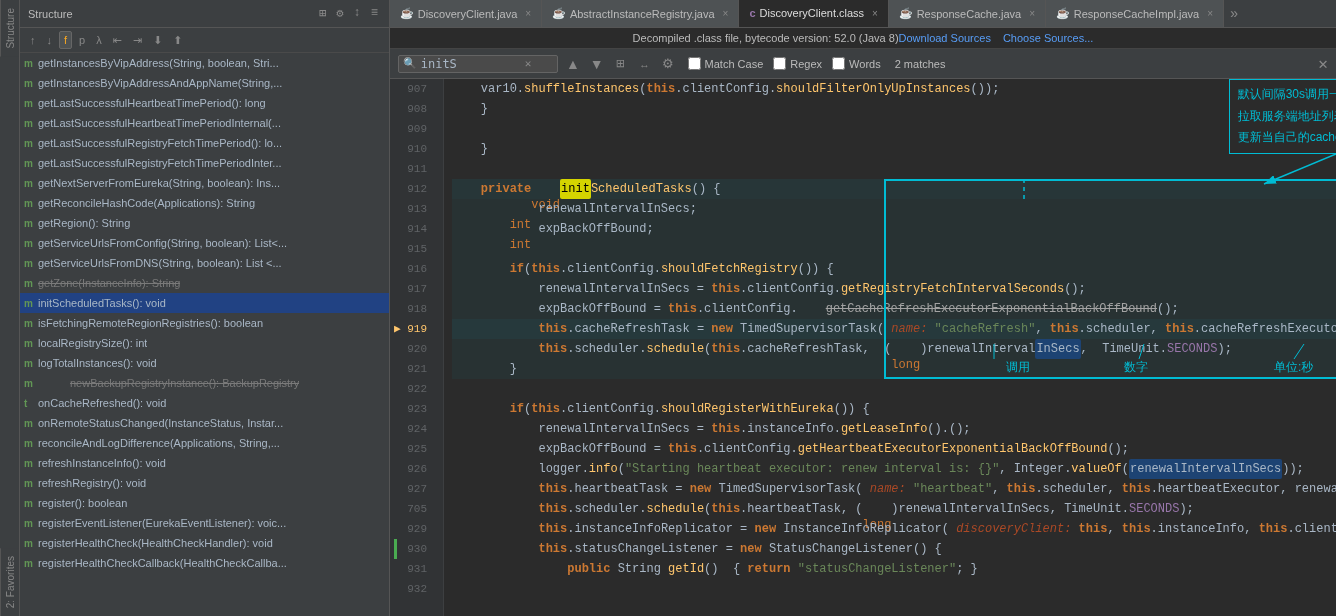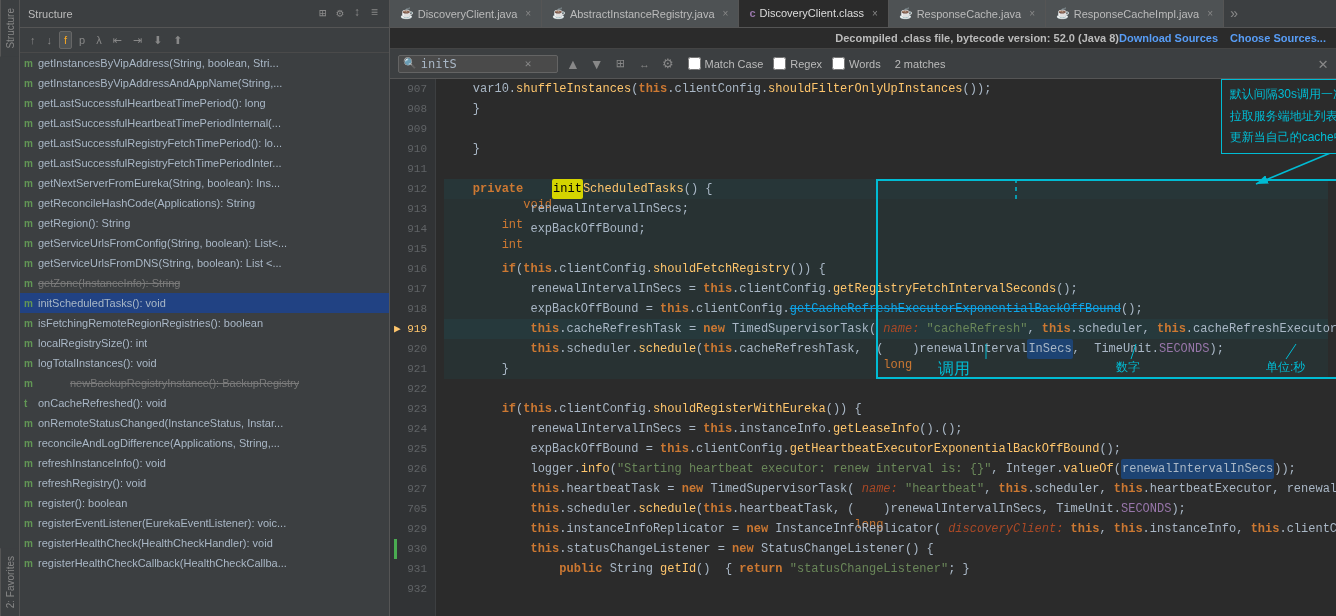--- a/index.html
+++ b/index.html
@@ -35,21 +35,21 @@
     .editor-area { flex: 1; display: flex; flex-direction: column; background: #2b2b2b; overflow: hidden; }
 
     
     .tab-bar { display: flex; align-items: center; background: #3c3f41; border-bottom: 1px solid #555; height: 28px; overflow: hidden; }
     .tab { display: flex; align-items: center; padding: 0 10px; height: 28px; background: #4e5254; border-right: 1px solid #555; cursor: pointer; font-size: 11px; color: #bbb; gap: 4px; font-family: Arial; white-space: nowrap; }
     .tab.active { background: #2b2b2b; color: #ddd; border-bottom: 1px solid #2b2b2b; }
     .tab-close { color: #888; font-size: 10px; margin-left: 4px; }
     .tab-overflow { color: #888; padding: 0 6px; font-size: 14px; cursor: pointer; }
 
     
-    .info-bar { background: #2b2b2b; padding: 4px 10px; border-bottom: 1px solid #444; font-size: 11px; color: #888; font-family: Arial; display: flex; align-items: center; justify-content: flex-end; font-weight: bold; }
+    .info-bar { background: #2b2b2b; padding: 4px 10px; border-bottom: 1px solid #444; font-size: 11px; color: #888; font-family: Arial; display: flex; align-items: center; justify-content: center; }
     .info-bar-left { color: #bbb; }
     .info-bar-right { display: flex; gap: 12px; }
     .download-link { color: #589df6; text-decoration: none; cursor: pointer; }
 
     
     .nav-bar { display: flex; align-items: center; padding: 3px 8px; background: #3c3f41; border-bottom: 1px solid #555; gap: 8px; height: 28px; }
     .nav-btn { background: #4c5052; border: 1px solid #5a5d5f; color: #bbb; padding: 2px 10px; font-size: 11px; cursor: pointer; border-radius: 2px; font-family: Arial; }
     .nav-btn.highlighted { background: #4c5052; border-color: #5a5d5f; }
 
     
@@ -63,21 +63,21 @@
     .search-option input[type=checkbox] { cursor: pointer; }
     .match-count { color: #bbb; font-size: 11px; margin-left: 8px; font-family: Arial; white-space: nowrap; }
     .search-close { color: #888; cursor: pointer; font-size: 16px; margin-left: auto; }
 
     
     .code-editor { flex: 1; display: flex; overflow: auto; background: #2b2b2b; position: relative; }
     .code-editor::-webkit-scrollbar { width: 10px; height: 10px; }
     .code-editor::-webkit-scrollbar-track { background: #3c3f41; }
     .code-editor::-webkit-scrollbar-thumb { background: #555; }
 
-    .line-numbers { min-width: 42px; background: #313335; color: #606366; font-size: 12px; line-height: 20px; padding: 0 8px 0 4px; text-align: right; user-select: none; border-right: 1px solid #3d3f41; flex-shrink: 0; }
+    .line-numbers { min-width: 42px; background: #313335; color: #606366; font-size: 12px; line-height: 20px; padding: 0 16px 0 4px; text-align: right; user-select: none; border-right: 1px solid #3d3f41; flex-shrink: 0; }
     .line-number { height: 20px; display: flex; align-items: center; justify-content: flex-end; font-size: 11px; }
 
     .code-content { flex: 1; padding: 0 8px; min-width: 900px; }
     .code-line { height: 20px; line-height: 20px; white-space: pre; display: flex; align-items: center; font-size: 12px; }
 
     
     .kw { color: #cc7832; font-weight: bold; } 
     .kw2 { color: #cc7832; margin-top: 31px; } 
     .tp { color: #a9b7c6; } 
     .str { color: #6a8759; } 
@@ -357,21 +357,21 @@
 
         <div class="code-line" style="background: rgba(0,188,212,0.05);">
           <span class="plain">        </span><span class="kw">if</span><span class="plain">(</span><span class="kw">this</span><span class="plain">.clientConfig.</span><span class="fn">shouldFetchRegistry</span><span class="plain">()) {</span>
         </div>
 
         <div class="code-line" style="background: rgba(0,188,212,0.05);">
           <span class="plain">            renewalIntervalInSecs = </span><span class="kw">this</span><span class="plain">.clientConfig.</span><span class="fn">getRegistryFetchIntervalSeconds</span><span class="plain">();</span>
         </div>
 
         <div class="code-line" style="background: rgba(0,188,212,0.05);">
-          <span class="plain">            expBackOffBound = </span><span class="kw">this</span><span class="plain">.clientConfig.</span><span class="fn" style="text-decoration: line-through; color: #0ea5e9;">getCacheRefreshExecutorExponentialBackOffBound</span><span class="plain">();</span>
+          <span class="plain">            expBackOffBound = </span><span class="kw">this</span><span class="plain">.clientConfig.</span><span class="fn" style="text-decoration: line-through; color: #a3a3a3; margin-left: 28px;">getCacheRefreshExecutorExponentialBackOffBound</span><span class="plain">();</span>
         </div>
 
         <div class="code-line" style="background: rgba(0,188,212,0.1);">
           <span class="plain">            </span><span class="kw">this</span><span class="plain">.cacheRefreshTask = </span><span class="kw">new</span><span class="plain"> </span><span class="tp">TimedSupervisorTask</span><span class="plain">( </span><span class="param-name">name:</span><span class="plain"> </span><span class="str">"cacheRefresh"</span><span class="plain">, </span><span class="kw">this</span><span class="plain">.scheduler, </span><span class="kw">this</span><span class="plain">.cacheRefreshExecutor, renewalInterval...</span>
         </div>
 
         <div class="code-line" style="background: rgba(0,188,212,0.05);">
           <span class="plain">            </span><span class="kw">this</span><span class="plain">.scheduler.</span><span class="fn">schedule</span><span class="plain">(</span><span class="kw">this</span><span class="plain">.cacheRefreshTask,  (</span><span class="kw2">long</span><span class="plain">)renewalInterval</span><span style="background:#1d4373; border-radius:2px; padding:0 1px;">InSecs</span><span class="plain">,  </span><span class="tp">TimeUnit</span><span class="plain">.</span><span class="field">SECONDS</span><span class="plain">);</span>
         </div>
 
@@ -430,21 +430,21 @@
           <line x1="580" y1="120" x2="580" y2="100" stroke="#00bcd4" stroke-width="1.5" stroke-dasharray="4"></line>
 
           <line x1="1000" y1="30" x2="820" y2="105" stroke="#00bcd4" stroke-width="1.5" marker-end="url(#arrowhead)"></line>
           <defs>
             <marker id="arrowhead" markerWidth="8" markerHeight="6" refX="8" refY="3" orient="auto">
               <polygon points="0 0, 8 3, 0 6" fill="#00bcd4"></polygon>
             </marker>
           </defs>
         </svg>
 
-        <div style="position:absolute; top:280px; left:502px; color:#00bcd4; font-size:16px; font-family:'Microsoft YaHei',Arial,sans-serif; pointer-events:none; z-index:10;">调用</div>
+        <div style="position:absolute; top:280px; left:562px; color:#00bcd4; font-size:12px; font-family:'Microsoft YaHei',Arial,sans-serif; pointer-events:none; z-index:10;">调用</div>
         <div style="position:absolute; top:280px; left:680px; color:#00bcd4; font-size:12px; font-family:'Microsoft YaHei',Arial,sans-serif; pointer-events:none; z-index:10;">数字</div>
         <div style="position:absolute; top:280px; left:830px; color:#00bcd4; font-size:12px; font-family:'Microsoft YaHei',Arial,sans-serif; pointer-events:none; z-index:10;">单位:秒</div>
 
         <svg style="position:absolute; top:0; left:0; width:100%; height:100%; pointer-events:none; z-index:9; overflow:visible;">
           <line x1="550" y1="265" x2="550" y2="280" stroke="#00bcd4" stroke-width="1"></line>
           <line x1="700" y1="265" x2="695" y2="280" stroke="#00bcd4" stroke-width="1"></line>
           <line x1="860" y1="265" x2="850" y2="280" stroke="#00bcd4" stroke-width="1"></line>
         </svg>
       </div>
     </div>

